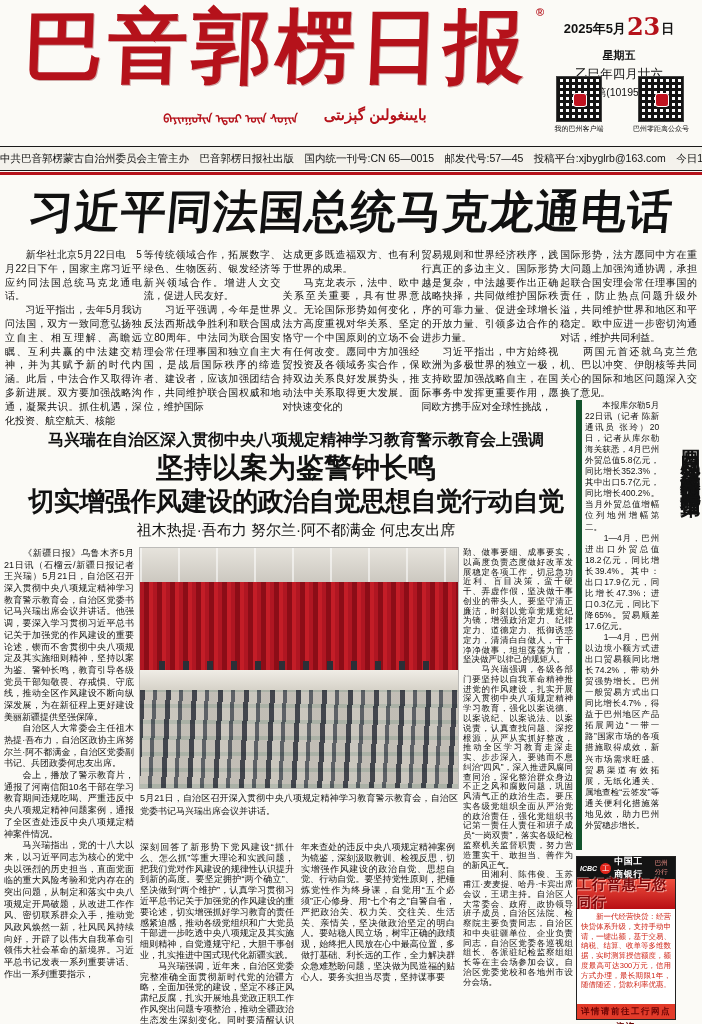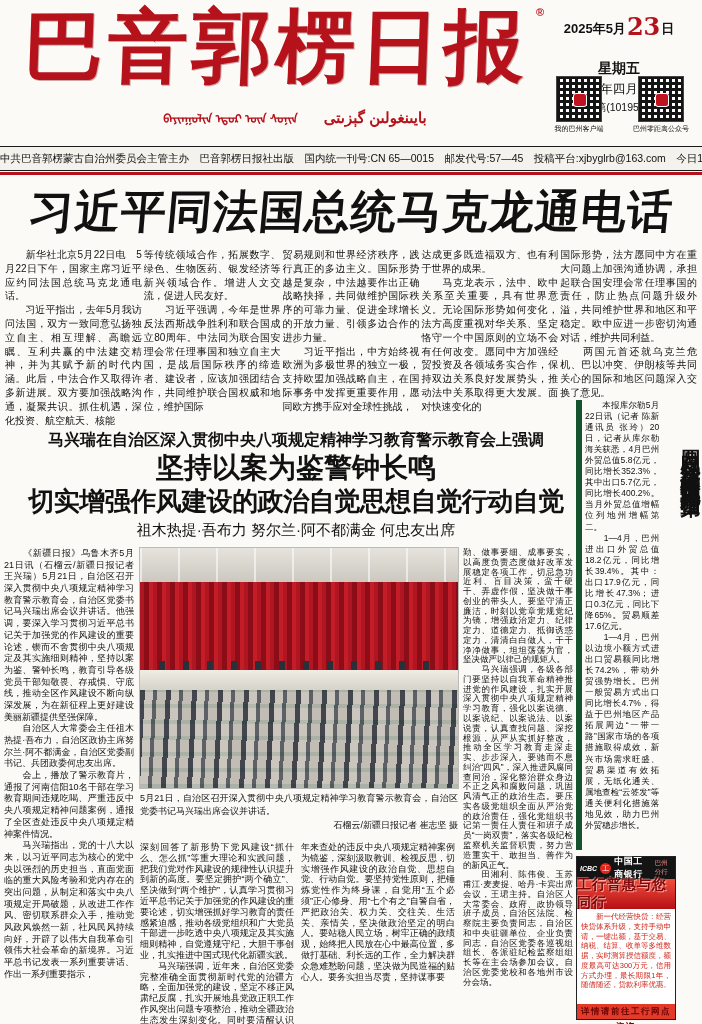--- a/index.html
+++ b/index.html
@@ -6,28 +6,28 @@
   #page{position:relative;width:702px;height:1024px;background:#fbfaf6;overflow:hidden;
         font-family:"Liberation Sans",sans-serif;color:#111;}
   .abs{position:absolute;}
 
   
   #masthead-title{left:24px;top:-4px;font-family:"DejaVu Serif",serif;font-weight:900;
     font-size:80px;line-height:1.25;color:#b5121b;letter-spacing:4px;
     text-shadow:1px 1px 0 rgba(120,10,15,.35);transform:skewX(-2deg);}
   #reg-mark{left:536px;top:6px;font-size:11px;color:#b5121b;font-weight:bold;}
   #scripts-row{left:120px;top:106px;width:350px;display:flex;justify-content:center;
-    gap:26px;align-items:flex-end;color:#b5121b;}
+    gap:26px;align-items:flex-start;color:#b5121b;}
   #mongolian{font-size:12px;font-weight:bold;letter-spacing:2px;}
   #uyghur{font-size:15px;font-weight:bold;direction:rtl;}
   #date-block{left:540px;top:12px;width:158px;text-align:center;}
   #date-line{font-size:13px;font-weight:bold;}
   #date-line .day{font-family:"DejaVu Serif",serif;font-size:24px;color:#b5121b;
     font-weight:900;vertical-align:-2px;padding:0 1px;}
-  #weekday{font-size:14px;font-weight:bold;margin-top:19px;}
+  #weekday{font-size:11px;font-weight:bold;margin-top:7px;}
   #lunar{font-size:12.5px;margin-top:3px;}
   #issue{font-size:10.5px;margin-top:3px;}
   #qr-row{left:546px;top:77px;width:150px;display:flex;gap:16px;}
   .qr-box{width:66px;text-align:center;}
   .qr{width:44px;height:44px;margin:0 auto;position:relative;
     background-image:
       repeating-linear-gradient(90deg,#141414 0 3px,transparent 3px 6px),
       repeating-linear-gradient(0deg,#141414 0 3px,#fff 3px 6px);
     outline:1px solid #444;}
   .qr::after{content:"";position:absolute;left:16px;top:16px;width:12px;height:12px;
@@ -142,24 +142,24 @@
 
   <div class="abs" id="info-bar">中共巴音郭楞蒙古自治州委员会主管主办　巴音郭楞日报社出版　国内统一刊号:CN 65—0015　邮发代号:57—45　投稿平台:xjbyglrb@163.com　今日12版　零售价:1.50元</div>
   <div class="abs" id="red-rule"></div>
 
   <div class="abs" id="lead-headline">习近平同法国总统马克龙通电话</div>
   <div class="abs" id="lead-cols">
     <div class="col">　　新华社北京5月22日电　5月22日下午，国家主席习近平应约同法国总统马克龙通电话。
 　　习近平指出，去年5月我访问法国，双方一致同意弘扬独立自主、相互理解、高瞻远瞩、互利共赢的中法建交精神，并为其赋予新的时代内涵。此后，中法合作又取得许多新进展。双方要加强战略沟通，凝聚共识。抓住机遇，深化投资、航空航天、核能</div>
     <div class="col">等传统领域合作，拓展数字、绿色、生物医药、银发经济等新兴领域合作。增进人文交流，促进人民友好。
 　　习近平强调，今年是世界反法西斯战争胜利和联合国成立80周年。中法同为联合国安理会常任理事国和独立自主大国，是战后国际秩序的缔造者、建设者，应该加强团结合作，共同维护联合国权威和地位，维护国际</div>
+    <div class="col">达成更多既造福双方、也有利于世界的成果。
+　　马克龙表示，法中、欧中关系至关重要，具有世界意义。无论国际形势如何变化，法方高度重视对华关系、坚定恪守一个中国原则的立场不会有任何改变。愿同中方加强经贸投资及各领域务实合作，保持双边关系良好发展势头，推动法中关系取得更大发展。面对快速变化的</div>
     <div class="col">贸易规则和世界经济秩序，践行真正的多边主义。国际形势越是复杂，中法越要作出正确战略抉择，共同做维护国际秩序的可靠力量、促进全球增长的开放力量、引领多边合作的进步力量。
 　　习近平指出，中方始终视欧洲为多极世界的独立一极，支持欧盟加强战略自主，在国际事务中发挥更重要作用，愿同欧方携手应对全球性挑战，</div>
-    <div class="col">达成更多既造福双方、也有利于世界的成果。
-　　马克龙表示，法中、欧中关系至关重要，具有世界意义。无论国际形势如何变化，法方高度重视对华关系、坚定恪守一个中国原则的立场不会有任何改变。愿同中方加强经贸投资及各领域务实合作，保持双边关系良好发展势头，推动法中关系取得更大发展。面对快速变化的</div>
     <div class="col">国际形势，法方愿同中方在重大问题上加强沟通协调，承担起联合国安理会常任理事国的责任，防止热点问题升级外溢，共同维护世界和地区和平稳定。欧中应进一步密切沟通对话，维护共同利益。
 　　两国元首还就乌克兰危机、巴以冲突、伊朗核等共同关心的国际和地区问题深入交换了意见。</div>
   </div>
 
   <div class="abs" id="a2-kicker">马兴瑞在自治区深入贯彻中央八项规定精神学习教育警示教育会上强调</div>
   <div class="abs" id="a2-h1">坚持以案为鉴警钟长鸣</div>
   <div class="abs" id="a2-h2">切实增强作风建设的政治自觉思想自觉行动自觉</div>
   <div class="abs" id="a2-byline">祖木热提·吾布力 努尔兰·阿不都满金 何忠友出席</div>
 
   <div class="abs a2col" id="a2-col1">　　《新疆日报》乌鲁木齐5月21日讯（石榴云/新疆日报记者 王兴瑞）5月21日，自治区召开深入贯彻中央八项规定精神学习教育警示教育会，自治区党委书记马兴瑞出席会议并讲话。他强调，要深入学习贯彻习近平总书记关于加强党的作风建设的重要论述，锲而不舍贯彻中央八项规定及其实施细则精神，坚持以案为鉴、警钟长鸣，教育引导各级党员干部知敬畏、存戒惧、守底线，推动全区作风建设不断向纵深发展，为在新征程上更好建设美丽新疆提供坚强保障。
@@ -168,21 +168,20 @@
 　　马兴瑞指出，党的十八大以来，以习近平同志为核心的党中央以强烈的历史担当，直面党面临的重大风险考验和党内存在的突出问题，从制定和落实中央八项规定开局破题，从改进工作作风、密切联系群众入手，推动党风政风焕然一新，社风民风持续向好，开辟了以伟大自我革命引领伟大社会革命的新境界。习近平总书记发表一系列重要讲话、作出一系列重要指示，</div>
 
   <div class="abs" id="photo">
     <div class="ceiling"></div>
     <div class="curtain"></div>
     <div class="rostrum"></div>
     <div class="audience"></div>
   </div>
   <div class="abs" id="photo-caption">
     <span>5月21日，自治区召开深入贯彻中央八项规定精神学习教育警示教育会，自治区党委书记马兴瑞出席会议并讲话。</span>
-    <div id="photo-credit">石榴云/新疆日报记者 崔志坚 摄</div>
   </div>
 
   <div class="abs a2col" id="a2-col2">深刻回答了新形势下党风建设“抓什么、怎么抓”等重大理论和实践问题，把我们党对作风建设的规律性认识提升到新的高度。要坚定拥护“两个确立”、坚决做到“两个维护”，认真学习贯彻习近平总书记关于加强党的作风建设的重要论述，切实增强抓好学习教育的责任感紧迫感，推动各级党组织和广大党员干部进一步吃透中央八项规定及其实施细则精神，自觉遵规守纪，大胆干事创业，扎实推进中国式现代化新疆实践。
 　　马兴瑞强调，近年来，自治区党委完整准确全面贯彻新时代党的治疆方略，全面加强党的建设，坚定不移正风肃纪反腐，扎实开展地县党政正职工作作风突出问题专项整治，推动全疆政治生态发生深刻变化。同时要清醒认识到，新疆作风建设形势仍然十分严峻。各级领导干部要以近</div>
   <div class="abs a2col" id="a2-col3">年来查处的违反中央八项规定精神案例为镜鉴，深刻汲取教训、检视反思，切实增强作风建设的政治自觉、思想自觉、行动自觉。要坚持党性原则，把锤炼党性作为终身课，自觉用“五个必须”正心修身、用“七个有之”自警自省，严把政治关、权力关、交往关、生活关、亲情关，坚决做政治坚定的明白人。要站稳人民立场，树牢正确的政绩观，始终把人民放在心中最高位置，多做打基础、利长远的工作，全力解决群众急难愁盼问题，坚决做为民造福的贴心人。要务实担当尽责，坚持谋事要</div>
   <div class="abs a2col" id="a2-col4">勤、做事要细、成事要实，以高度负责态度做好改革发展稳定各项工作，切忌急功近利、盲目决策，蛮干硬干、弄虚作假，坚决做干事创业的带头人。要坚守清正廉洁，时刻以党章党规党纪为镜，增强政治定力、纪律定力、道德定力、抵御诱惑定力，清清白白做人，干干净净做事，坦坦荡荡为官，坚决做严以律己的规矩人。
 　　马兴瑞强调，各级各部门要坚持以自我革命精神推进党的作风建设，扎实开展深入贯彻中央八项规定精神学习教育，强化以案说德、以案说纪、以案说法、以案说责，认真查找问题、深挖根源，从严从实抓好整改，推动全区学习教育走深走实、步步深入。要驰而不息纠治“四风”，深入推进风腐同查同治，深化整治群众身边不正之风和腐败问题，巩固风清气正的政治生态。要压实各级党组织全面从严治党的政治责任，强化党组织书记第一责任人责任和班子成员“一岗双责”，落实各级纪检监察机关监督职责，努力营造重实干、敢担当、善作为的新风正气。
 　　田湘利、陈伟俊、玉苏甫江·麦麦提、哈丹·卡宾出席会议，王珺主持。自治区人大常委会、政府、政协领导班子成员，自治区法院、检察院主要负责同志，自治区和中央驻疆单位、企业负责同志，自治区党委各巡视组组长、各派驻纪检监察组组长等在主会场参加会议。自治区党委党校和各地州市设分会场。</div>
 
   <div class="abs" id="sidebar">

